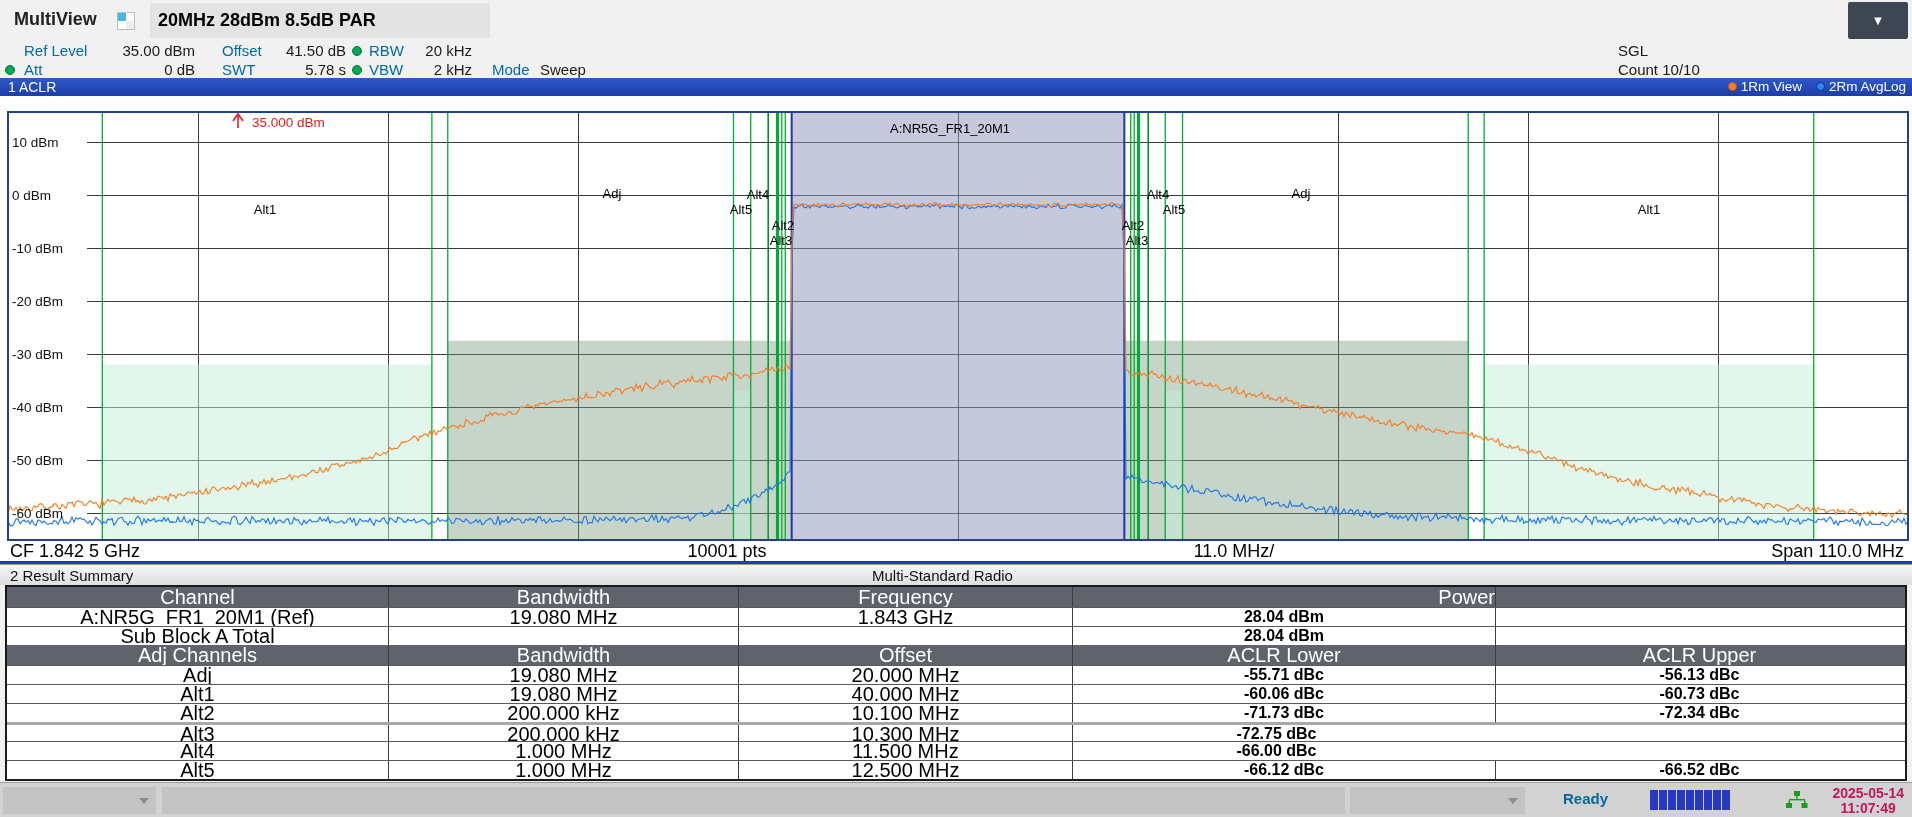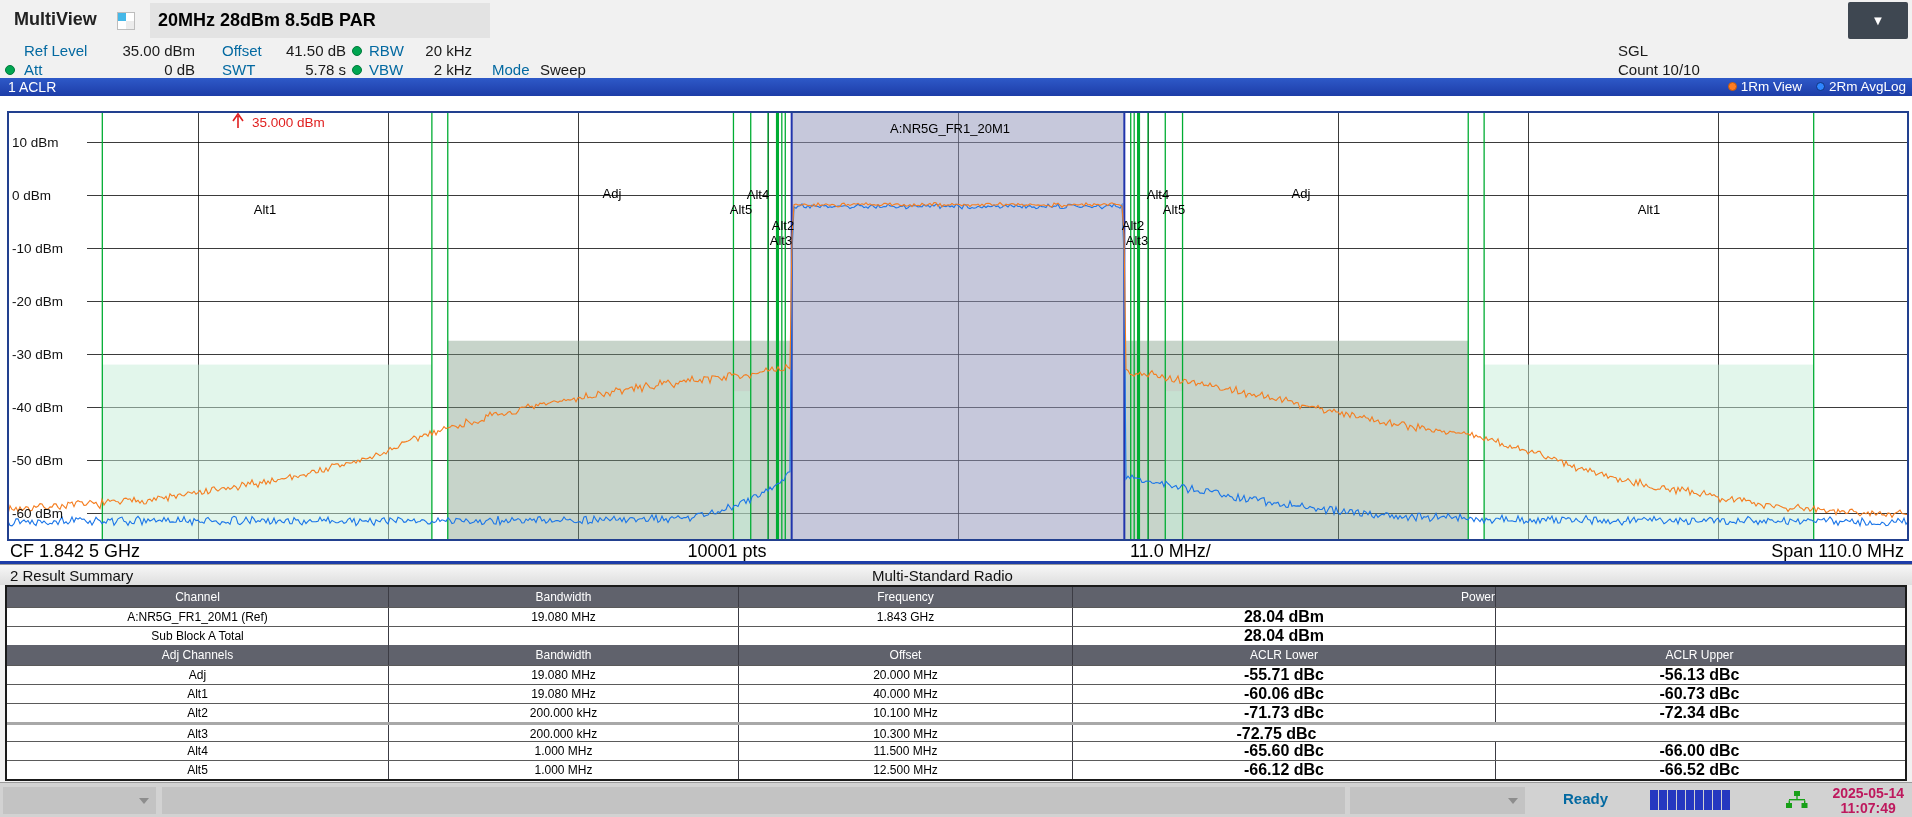--- a/index.html
+++ b/index.html
@@ -31,21 +31,21 @@
   #chart{position:absolute;left:0;top:96px;background:#fff}
   #chart-footer{position:absolute;left:0;top:541px;width:1912px;height:20px;background:#fff;font-size:18px;color:#000}
   #w1-bottom{position:absolute;left:0;top:561px;width:1912px;height:3px;background:#1d3da8}
   
   #w2-titlebar{position:absolute;left:0;top:564px;width:1912px;height:21px;
     background:linear-gradient(#f7f7f7,#dedede);border-top:1px solid #9a9a9a;font-size:15px;color:#111}
   #w2-title{position:absolute;left:10px;top:2px}
   #w2-subtitle{position:absolute;left:872px;top:2px}
   #result-table{position:absolute;left:5px;top:585px;width:1902px;border:2px solid #1a1a1a;background:#fff}
   .trow{display:flex;width:100%}
-  .trow .cell{overflow:hidden;white-space:nowrap;text-align:center;border-right:1px solid #3c3c44;font-size:12px}
+  .trow .cell{overflow:hidden;white-space:nowrap;text-align:center;border-right:1px solid #3c3c44;font-size:20px}
   .trow .cell:last-child{border-right:none}
   .trow.thead{background:#60626c;color:#fff;height:20px;line-height:20px}
   .trow.tdata{background:#fff;color:#000;height:19px;line-height:18px;border-top:1px solid #5a5a5a}
   .trow.tdata .cell.strong{font-weight:bold;font-size:16px}
   .trow.split{border-top:3px solid #a8a8a8}
   
   #status-bar{position:absolute;left:0;top:782px;width:1912px;height:35px;background:#d2d2d2;border-top:1px solid #9a9a9a}
   .sbox{position:absolute;top:4px;height:27px;background:#c3c3c3}
   .chev{position:absolute;right:7px;top:11px;width:0;height:0;border-left:5px solid transparent;
     border-right:5px solid transparent;border-top:6px solid #8d8d8d}
@@ -192,21 +192,21 @@
       <text x="1301" y="102" font-size="13" fill="#000" text-anchor="middle" font-family="Liberation Sans, sans-serif">Adj</text>
       <text x="1649" y="118" font-size="13" fill="#000" text-anchor="middle" font-family="Liberation Sans, sans-serif">Alt1</text>
       <text x="950" y="37" font-size="13" fill="#000" text-anchor="middle" font-family="Liberation Sans, sans-serif">A:NR5G_FR1_20M1</text>
       <path d="M238 32 L238 20 M233 25 L238 18 L243 25" fill="none" stroke="#e02020" stroke-width="1.6"></path>
       <text x="252" y="31" font-size="13.5" fill="#e02020" font-family="Liberation Sans, sans-serif">35.000 dBm</text>
     </svg>
 
   <div id="chart-footer">
     <span class="abs" style="left:10px">CF 1.842 5 GHz</span>
     <span class="abs" style="left:657px;width:140px;text-align:center">10001 pts</span>
-    <span class="abs" style="left:1130px;width:140px;text-align:left">11.0 MHz/</span>
+    <span class="abs" style="left:1164px;width:140px;text-align:center">11.0 MHz/</span>
     <span class="abs" style="right:8px">Span 110.0 MHz</span>
   </div>
   <div id="w1-bottom"></div>
 
   <div id="w2-titlebar">
     <span id="w2-title">2 Result Summary</span>
     <span id="w2-subtitle">Multi-Standard Radio</span>
   </div>
   <div id="result-table">
       <div class="trow thead">
@@ -261,21 +261,20 @@
       <div class="trow tdata split">
         <div class="cell" style="width: 382px;">Alt3</div>
         <div class="cell" style="width: 350px;">200.000 kHz</div>
         <div class="cell" style="width: 334px;">10.300 MHz</div>
         <div class="cell strong" style="width: 407px;">-72.75 dBc</div>
       </div>
       <div class="trow tdata">
         <div class="cell" style="width: 382px;">Alt4</div>
         <div class="cell" style="width: 350px;">1.000 MHz</div>
         <div class="cell" style="width: 334px;">11.500 MHz</div>
-        <div class="cell strong" style="width: 423px;">-65.60 dBc</div>
         <div class="cell strong" style="width: 407px;">-66.00 dBc</div>
       </div>
       <div class="trow tdata">
         <div class="cell" style="width: 382px;">Alt5</div>
         <div class="cell" style="width: 350px;">1.000 MHz</div>
         <div class="cell" style="width: 334px;">12.500 MHz</div>
         <div class="cell strong" style="width: 423px;">-66.12 dBc</div>
         <div class="cell strong" style="width: 407px;">-66.52 dBc</div>
       </div>
     </div>

